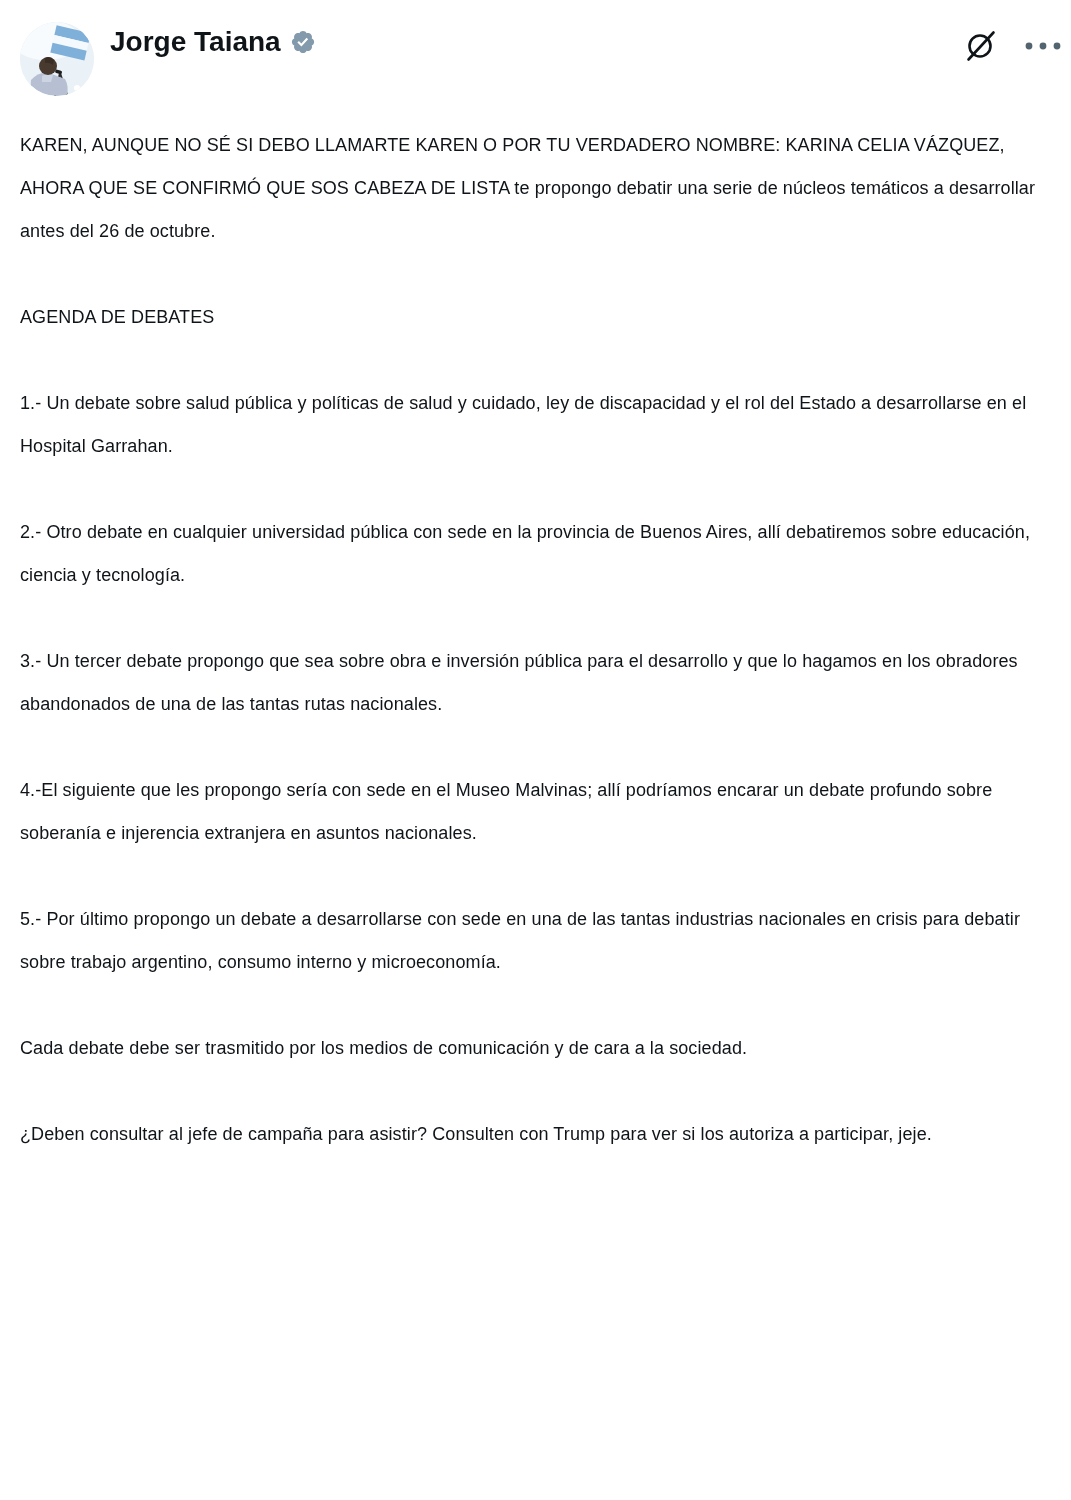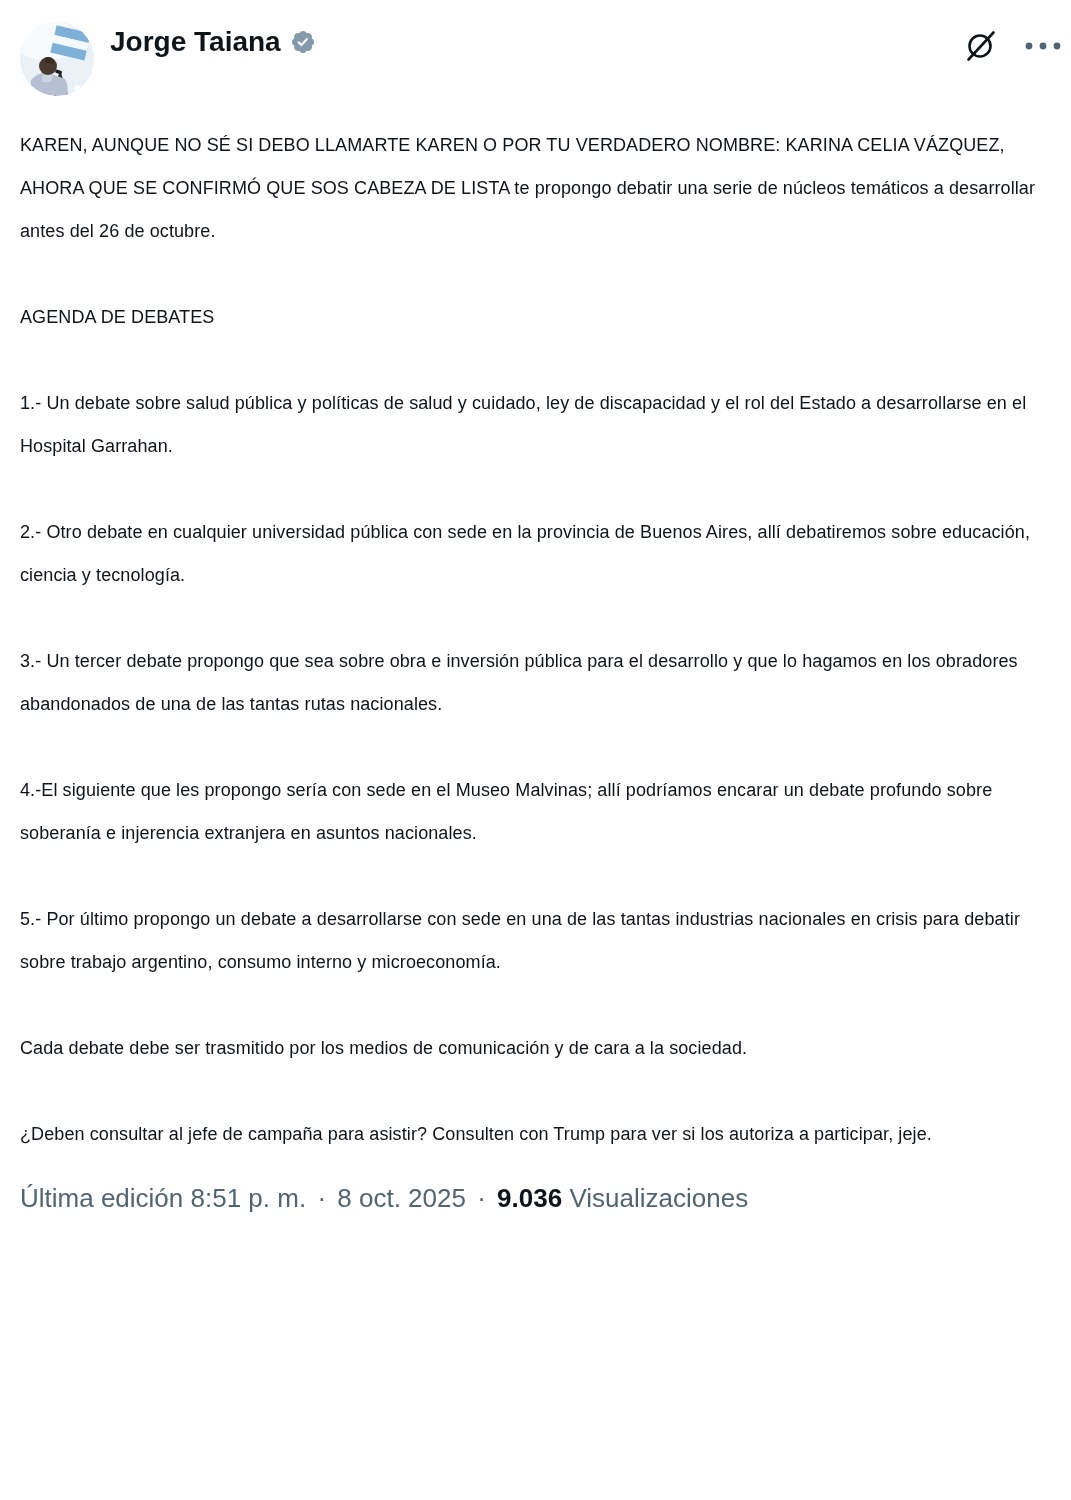--- a/index.html
+++ b/index.html
@@ -135,23 +135,14 @@
 3.- Un tercer debate propongo que sea sobre obra e inversión pública para el desarrollo y que lo hagamos en los obradores abandonados de una de las tantas rutas nacionales.
 
 4.-El siguiente que les propongo sería con sede en el Museo Malvinas; allí podríamos encarar un debate profundo sobre soberanía e injerencia extranjera en asuntos nacionales.
 
 5.- Por último propongo un debate a desarrollarse con sede en una de las tantas industrias nacionales en crisis para debatir sobre trabajo argentino, consumo interno y microeconomía.
 
 Cada debate debe ser trasmitido por los medios de comunicación y de cara a la sociedad.
 
 ¿Deben consultar al jefe de campaña para asistir? Consulten con Trump para ver si los autoriza a participar, jeje.</div>
 
-  <footer class="tweet-footer">
-    <span>Última edición</span>
-    <span>8:51 p. m.</span>
-    <span class="sep">·</span>
-    <span>8 oct. 2025</span>
-    <span class="sep">·</span>
-    <span class="views-count">9.036</span>
-    <span>Visualizaciones</span>
-  </footer>
 
 </article>
 
 </body></html>

